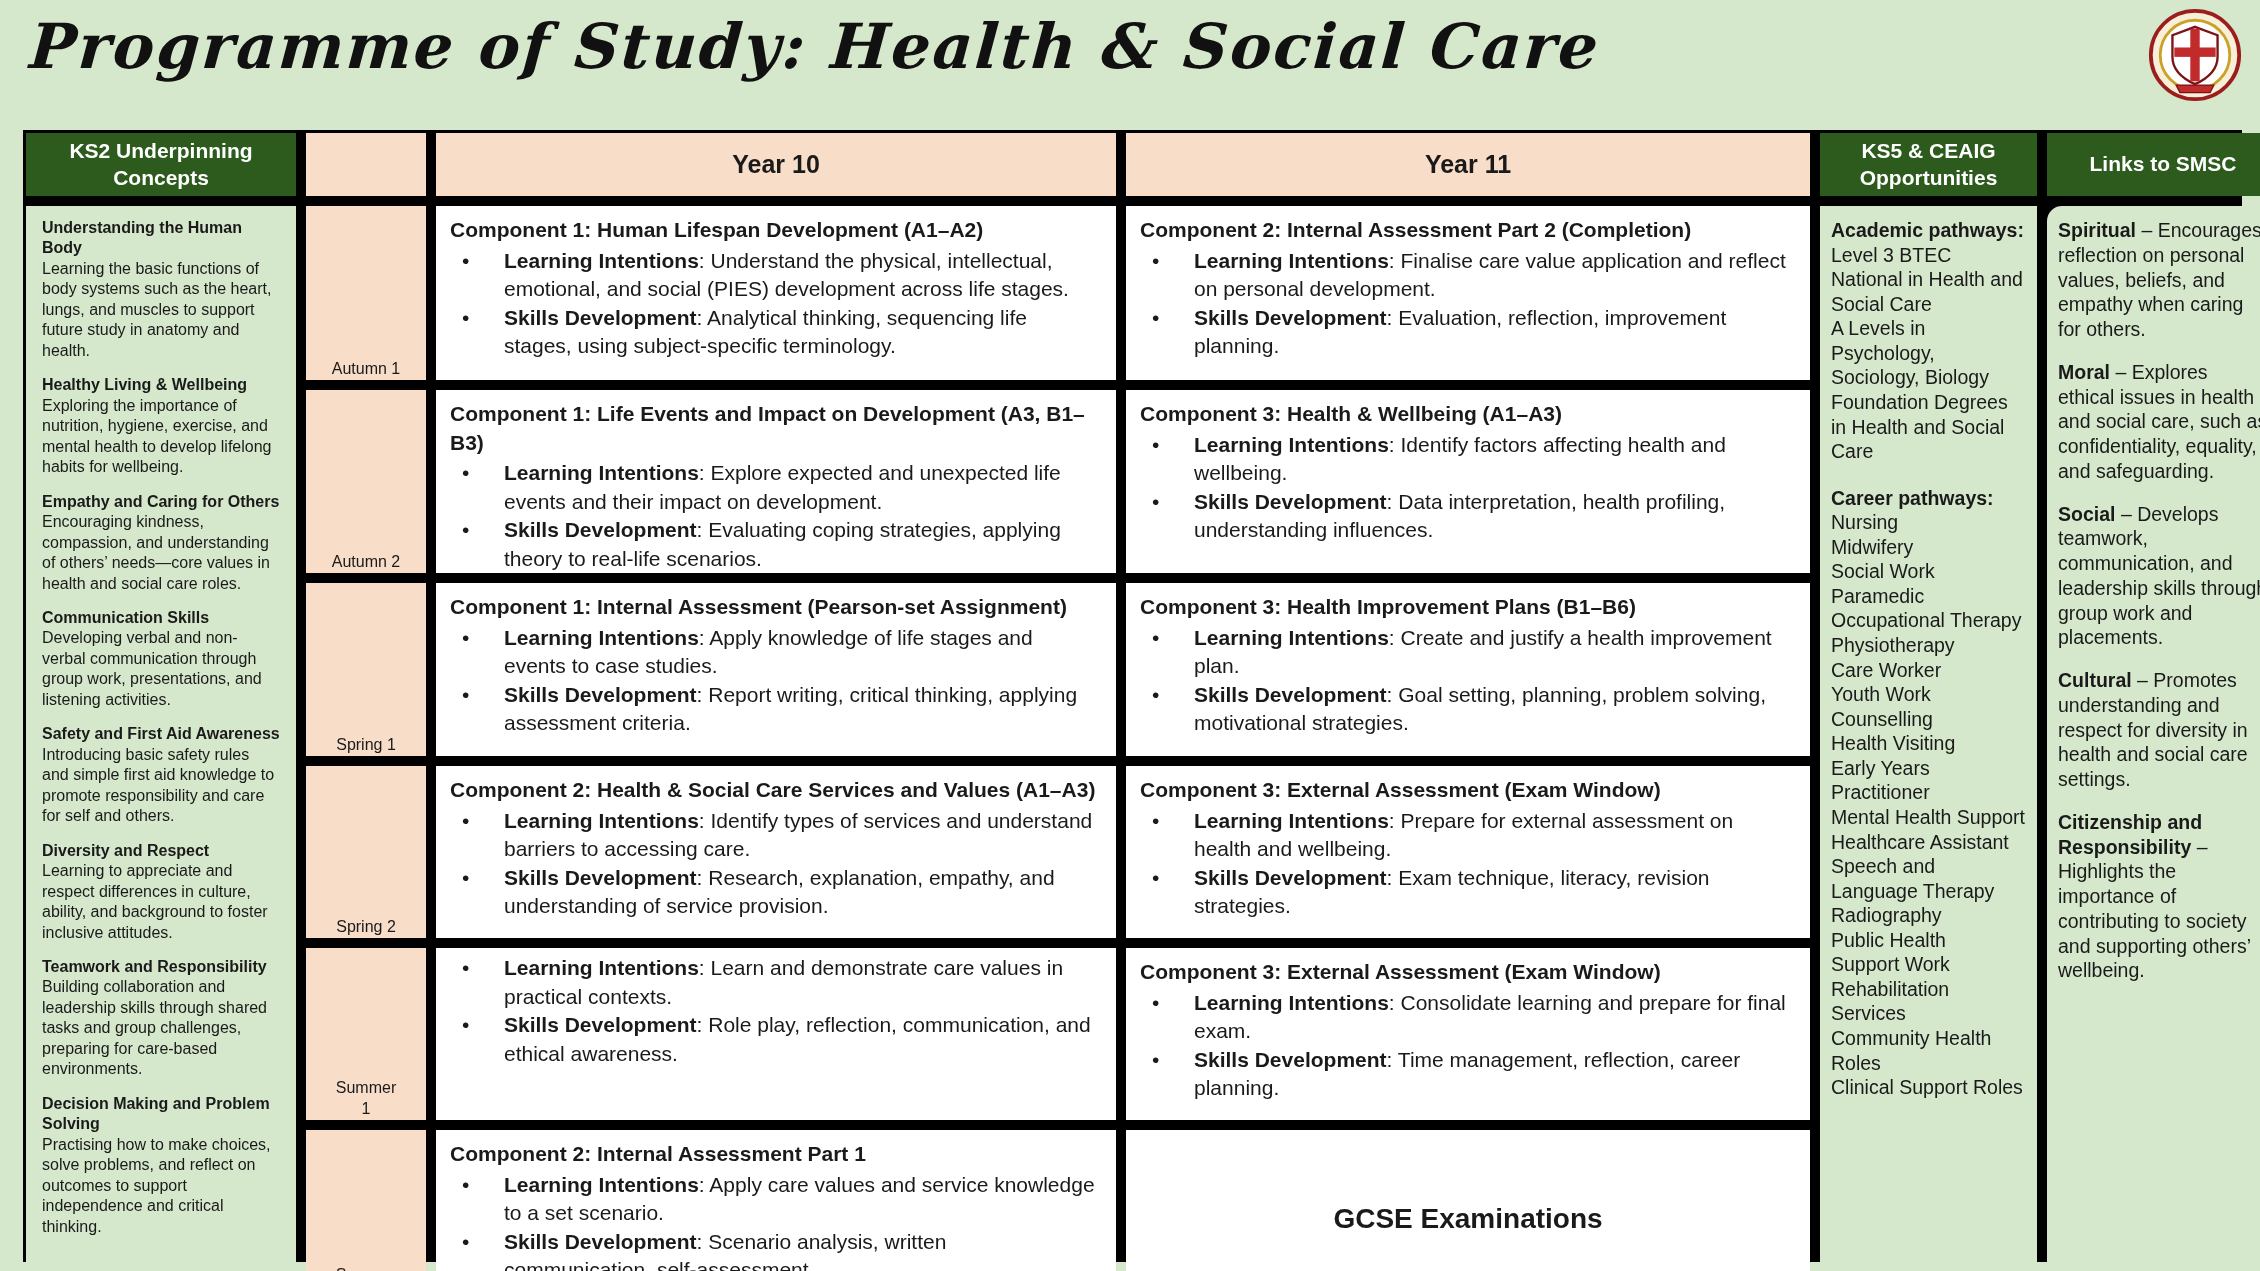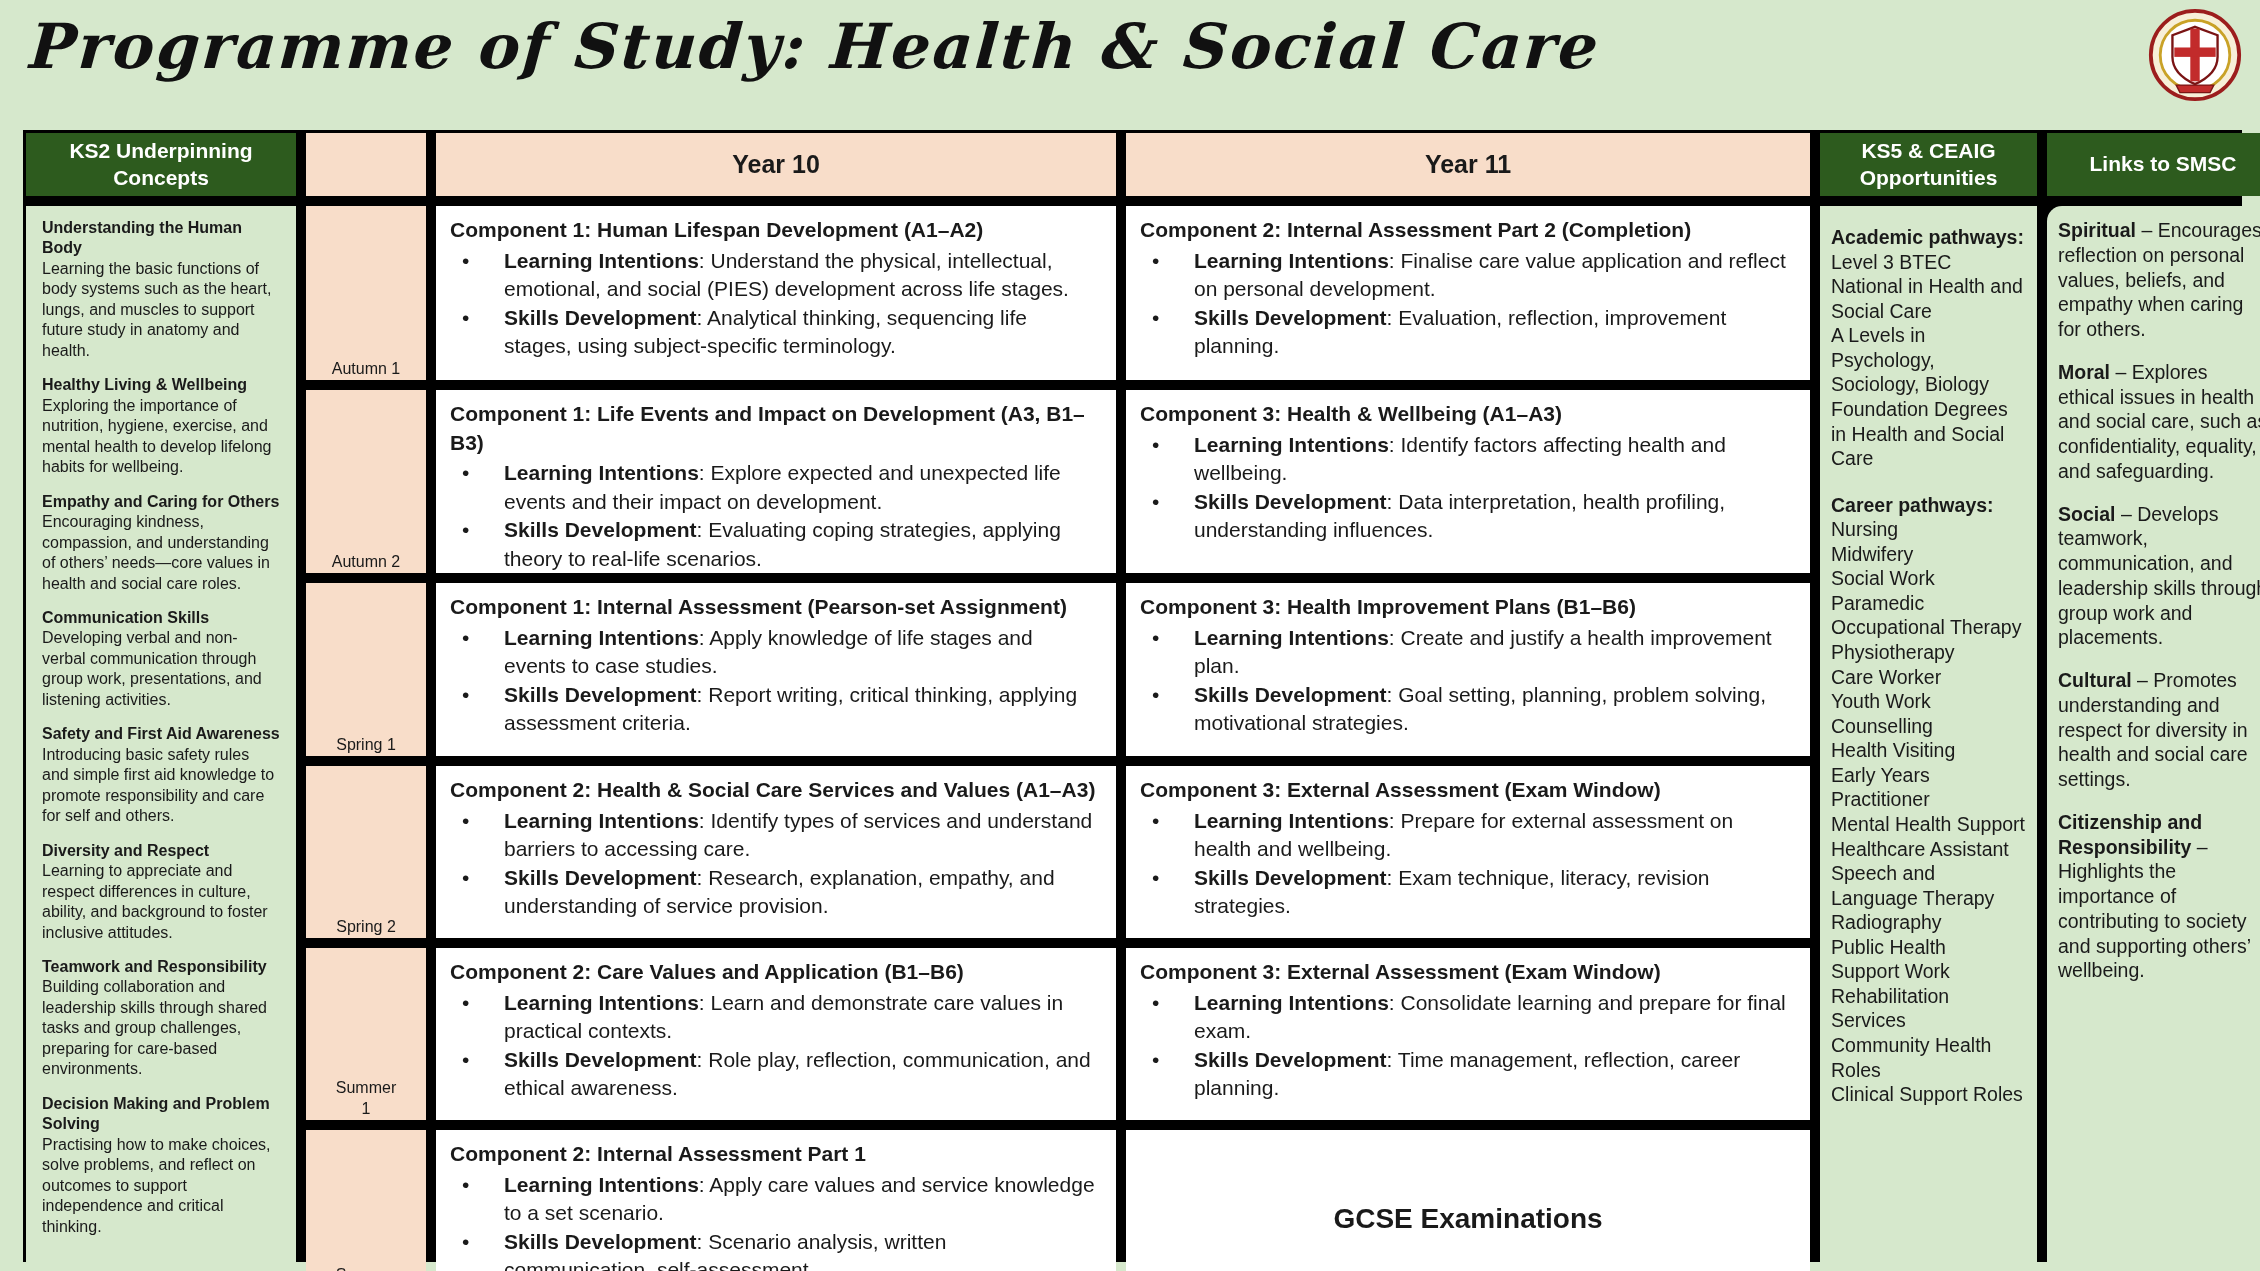--- a/index.html
+++ b/index.html
@@ -42,21 +42,21 @@
   .side-sec{margin-bottom:14px;}
   .side-title{font-weight:bold;}
   .content-cell{padding:6px 14px;font-size:21px;line-height:1.36;}
   .comp-title{font-weight:bold;margin:4px 0 2px 0;}
   .bullet{display:flex;}
   .marker{width:54px;padding-left:12px;box-sizing:border-box;flex:0 0 auto;}
   .btext{flex:1;padding-right:4px;}
   .gcse-cell{display:flex;align-items:center;justify-content:center;
     font-weight:bold;font-size:28px;text-align:center;}
   .ks5-cell{padding:12px 11px;font-size:19.5px;line-height:1.26;}
-  .pathway-block{margin-bottom:22px;margin-top:7px;}
+  .pathway-block{margin-bottom:22px;}
   .pathway-title{font-weight:bold;}
   .smsc-cell{padding:12px 11px;font-size:19.5px;line-height:1.27;border-radius:15px;}
   .smsc-sec{margin-bottom:18px;}
   .lead{font-weight:bold;}
 </style>
 </head>
 <body>
 
 <div class="page-title">Programme of Study: Health &amp; Social Care</div>
 
@@ -170,21 +170,20 @@
     <div class="bullet">
         <span class="marker">•</span>
         <div class="btext"><span class="lead">Learning Intentions</span><span>: Identify types of services and understand barriers to accessing care.</span></div>
       </div>
     <div class="bullet">
         <span class="marker">•</span>
         <div class="btext"><span class="lead">Skills Development</span><span>: Research, explanation, empathy, and understanding of service provision.</span></div>
       </div>
   </div>
   <div class="cell content-cell" style="grid-area:6/3/7/4">
-    <div class="comp-title">Component 2: Care Values and Application (B1–B6)</div>
     <div class="bullet">
         <span class="marker">•</span>
         <div class="btext"><span class="lead">Learning Intentions</span><span>: Learn and demonstrate care values in practical contexts.</span></div>
       </div>
     <div class="bullet">
         <span class="marker">•</span>
         <div class="btext"><span class="lead">Skills Development</span><span>: Role play, reflection, communication, and ethical awareness.</span></div>
       </div>
   </div>
   <div class="cell content-cell" style="grid-area:7/3/8/4">

